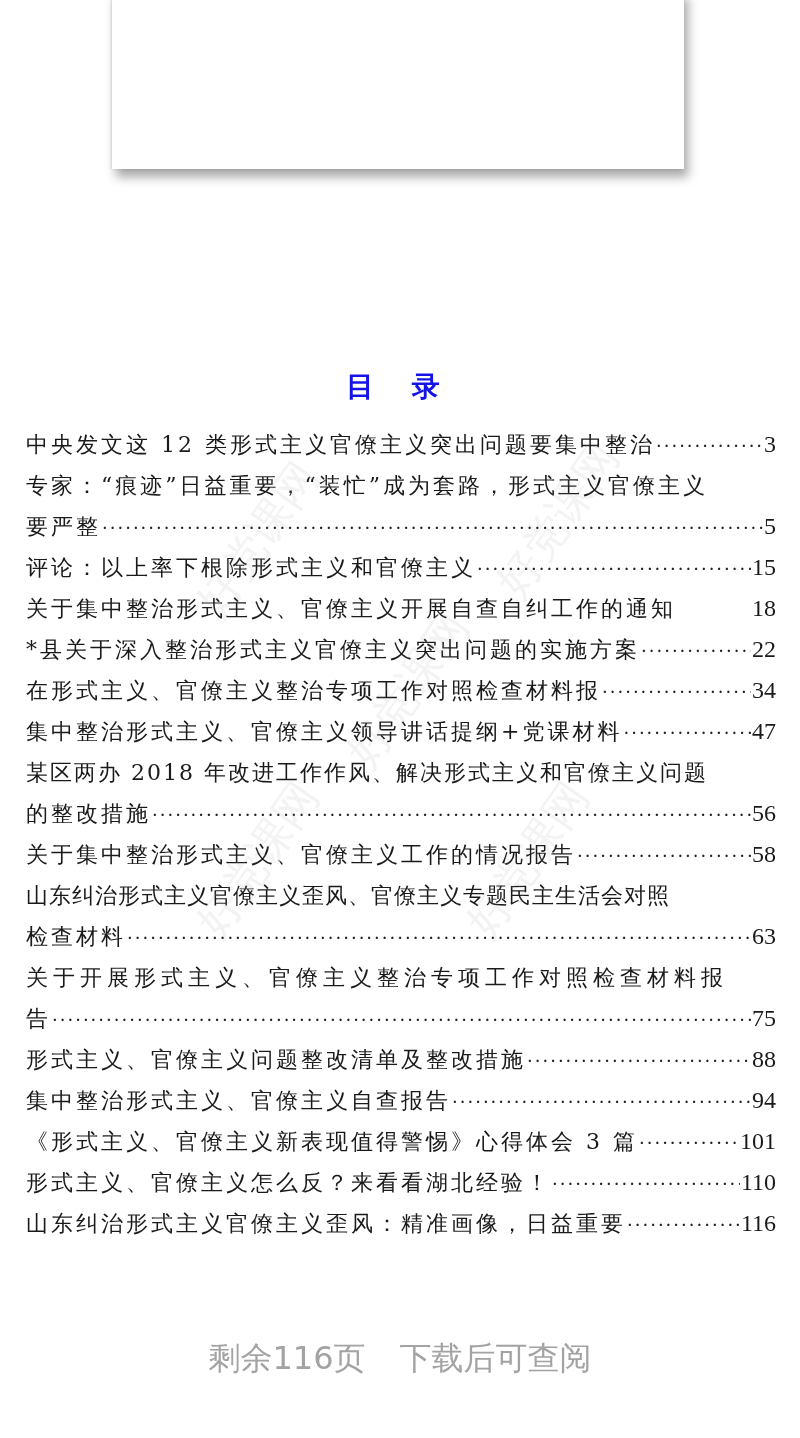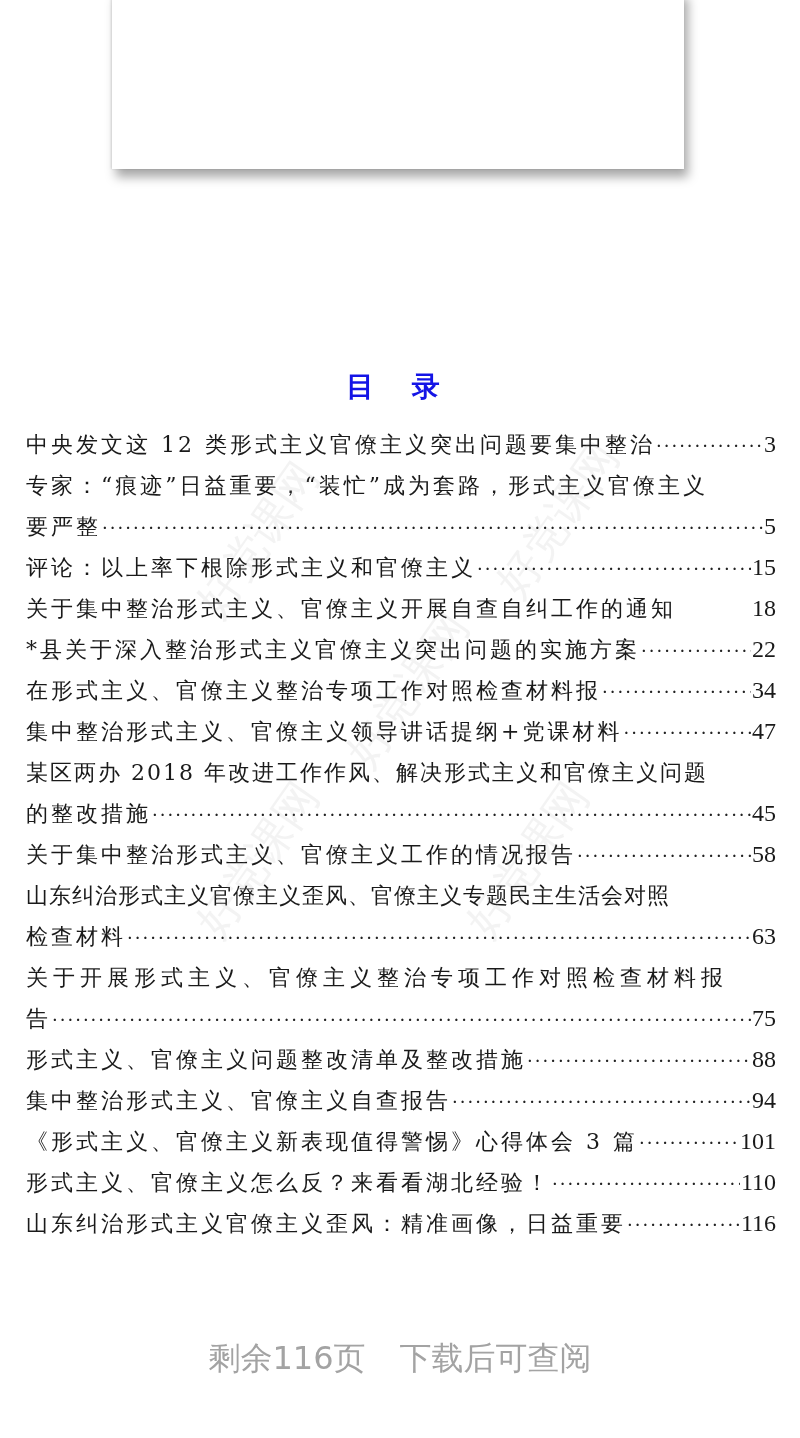--- a/index.html
+++ b/index.html
@@ -155,21 +155,21 @@
     <span class="leader"></span>
     <span class="page">47</span>
   </div>
 
   <div class="toc-line">
     <span class="text" style="letter-spacing:2px">某区两办 2018 年改进工作作风、解决形式主义和官僚主义问题</span>
   </div>
   <div class="toc-line">
     <span class="text">的整改措施</span>
     <span class="leader"></span>
-    <span class="page">45</span>
+    <span class="page">56</span>
   </div>
 
   <div class="toc-line">
     <span class="text">关于集中整治形式主义、官僚主义工作的情况报告</span>
     <span class="leader"></span>
     <span class="page">58</span>
   </div>
 
   <div class="toc-line">
     <span class="text" style="letter-spacing:1px">山东纠治形式主义官僚主义歪风、官僚主义专题民主生活会对照</span>

